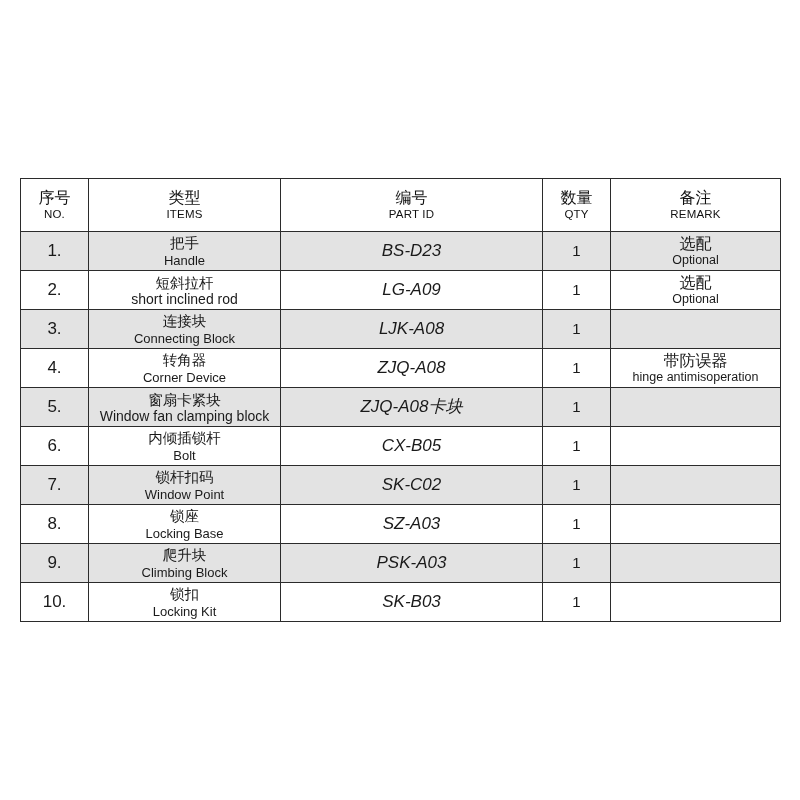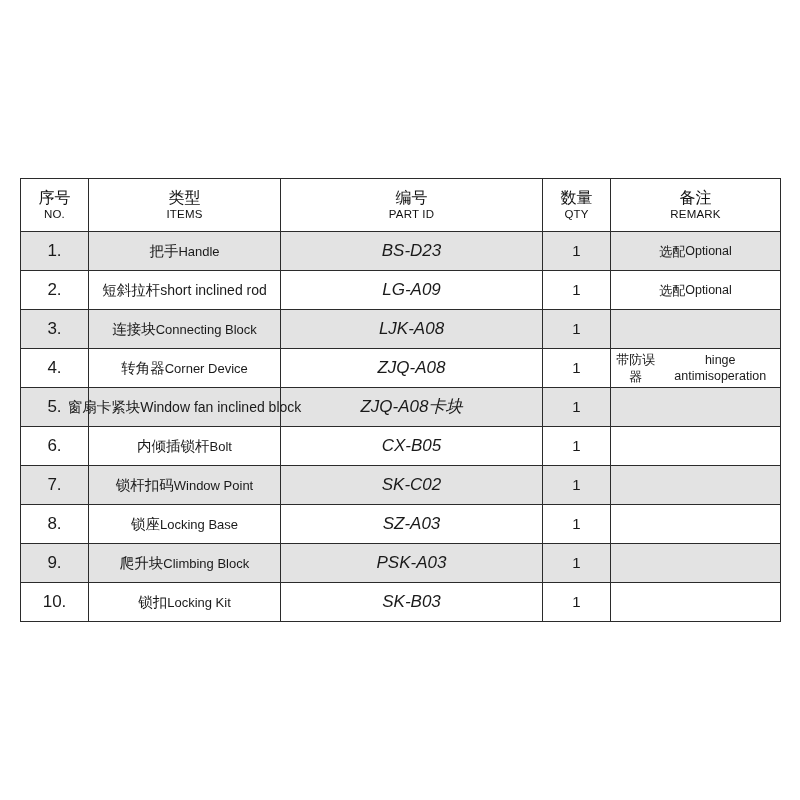--- a/index.html
+++ b/index.html
@@ -63,20 +63,21 @@
   tbody tr { height: 39px; }
   tbody tr.shade td { background: #e3e3e3; }
   tbody tr.plain td { background: #ffffff; }
 
   .no-cell {
     font-size: 17px;
     line-height: 20px;
   }
   .two-line {
     display: flex;
+    flex-direction: column;
     justify-content: center;
     align-items: center;
     height: 100%;
   }
   .cn {
     font-size: 14.5px;
     line-height: 18px;
     display: block;
     white-space: nowrap;
   }
@@ -93,21 +94,21 @@
   .part-cell {
     font-size: 17px;
     line-height: 20px;
     font-style: italic;
   }
   .qty-cell {
     font-size: 15px;
     line-height: 18px;
   }
   .remark-cn {
-    font-size: 13px;
+    font-size: 16px;
     line-height: 17px;
     display: block;
   }
   .remark-en {
     font-size: 12.5px;
     line-height: 16px;
     display: block;
   }
   .empty { font-size: 13px; }
 </style>
@@ -215,21 +216,21 @@
               <span class="remark-en">hinge antimisoperation</span>
             </div>
           </td>
         </tr>
 
         <tr class="shade">
           <td class="no-cell">5.</td>
           <td>
             <div class="two-line">
               <span class="cn">窗扇卡紧块</span>
-              <span class="en small">Window fan inclined block</span>
+              <span class="en small">Window fan clamping block</span>
             </div>
           </td>
           <td class="part-cell">ZJQ-A08卡块</td>
           <td class="qty-cell">1</td>
           <td class="empty"></td>
         </tr>
 
         <tr class="plain">
           <td class="no-cell">6.</td>
           <td>

